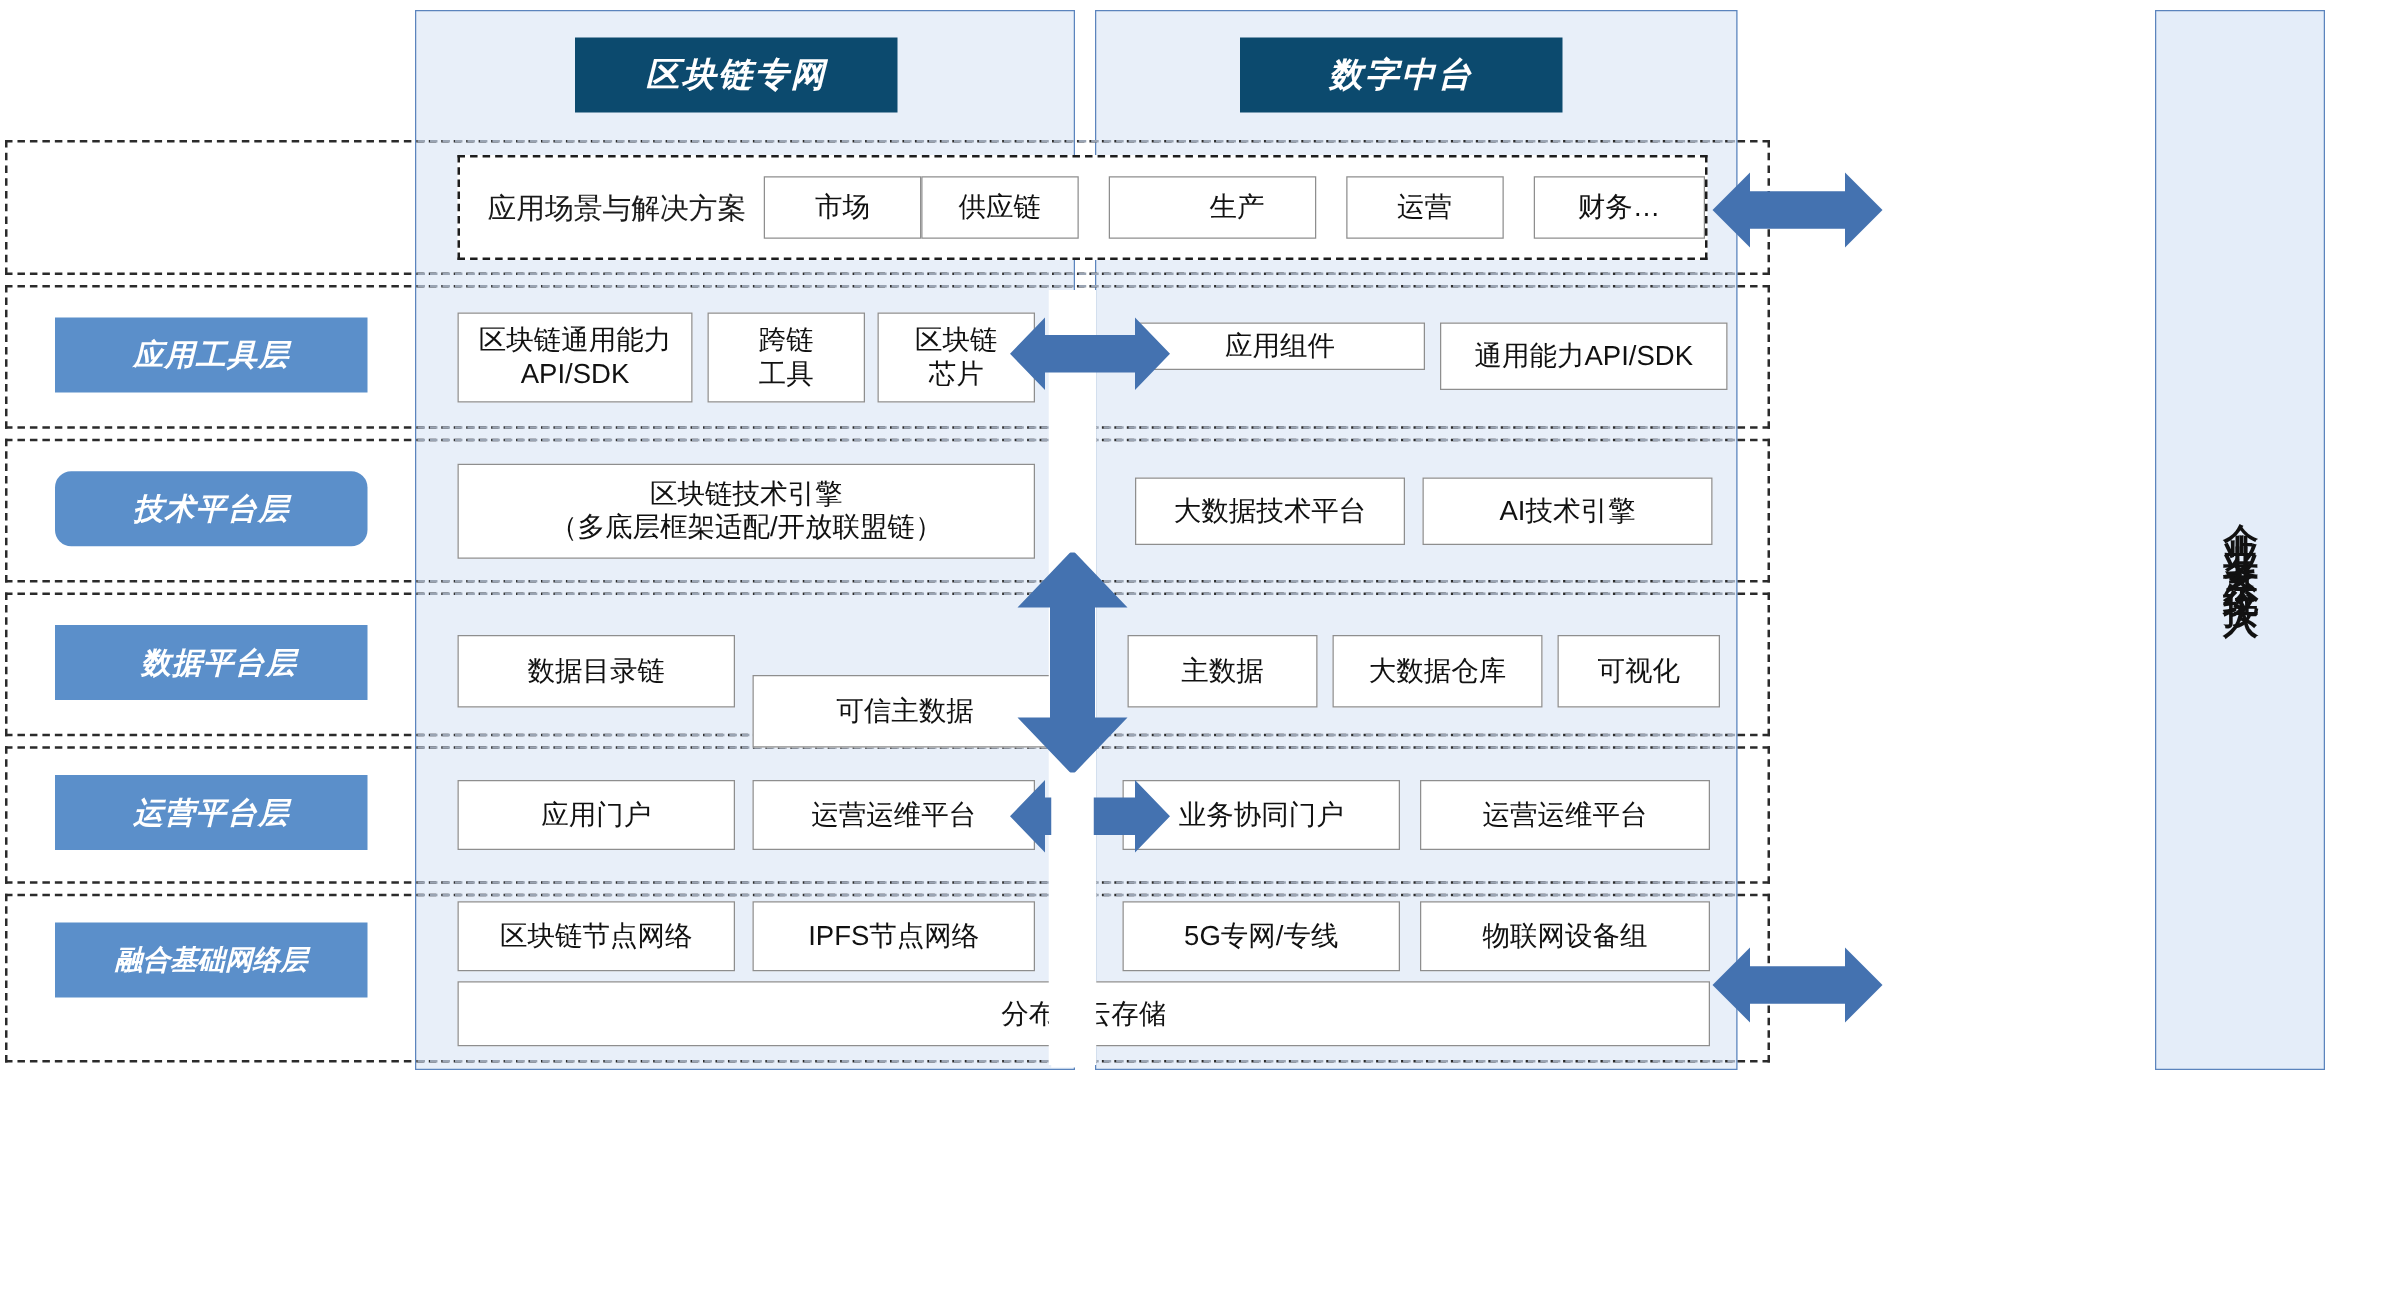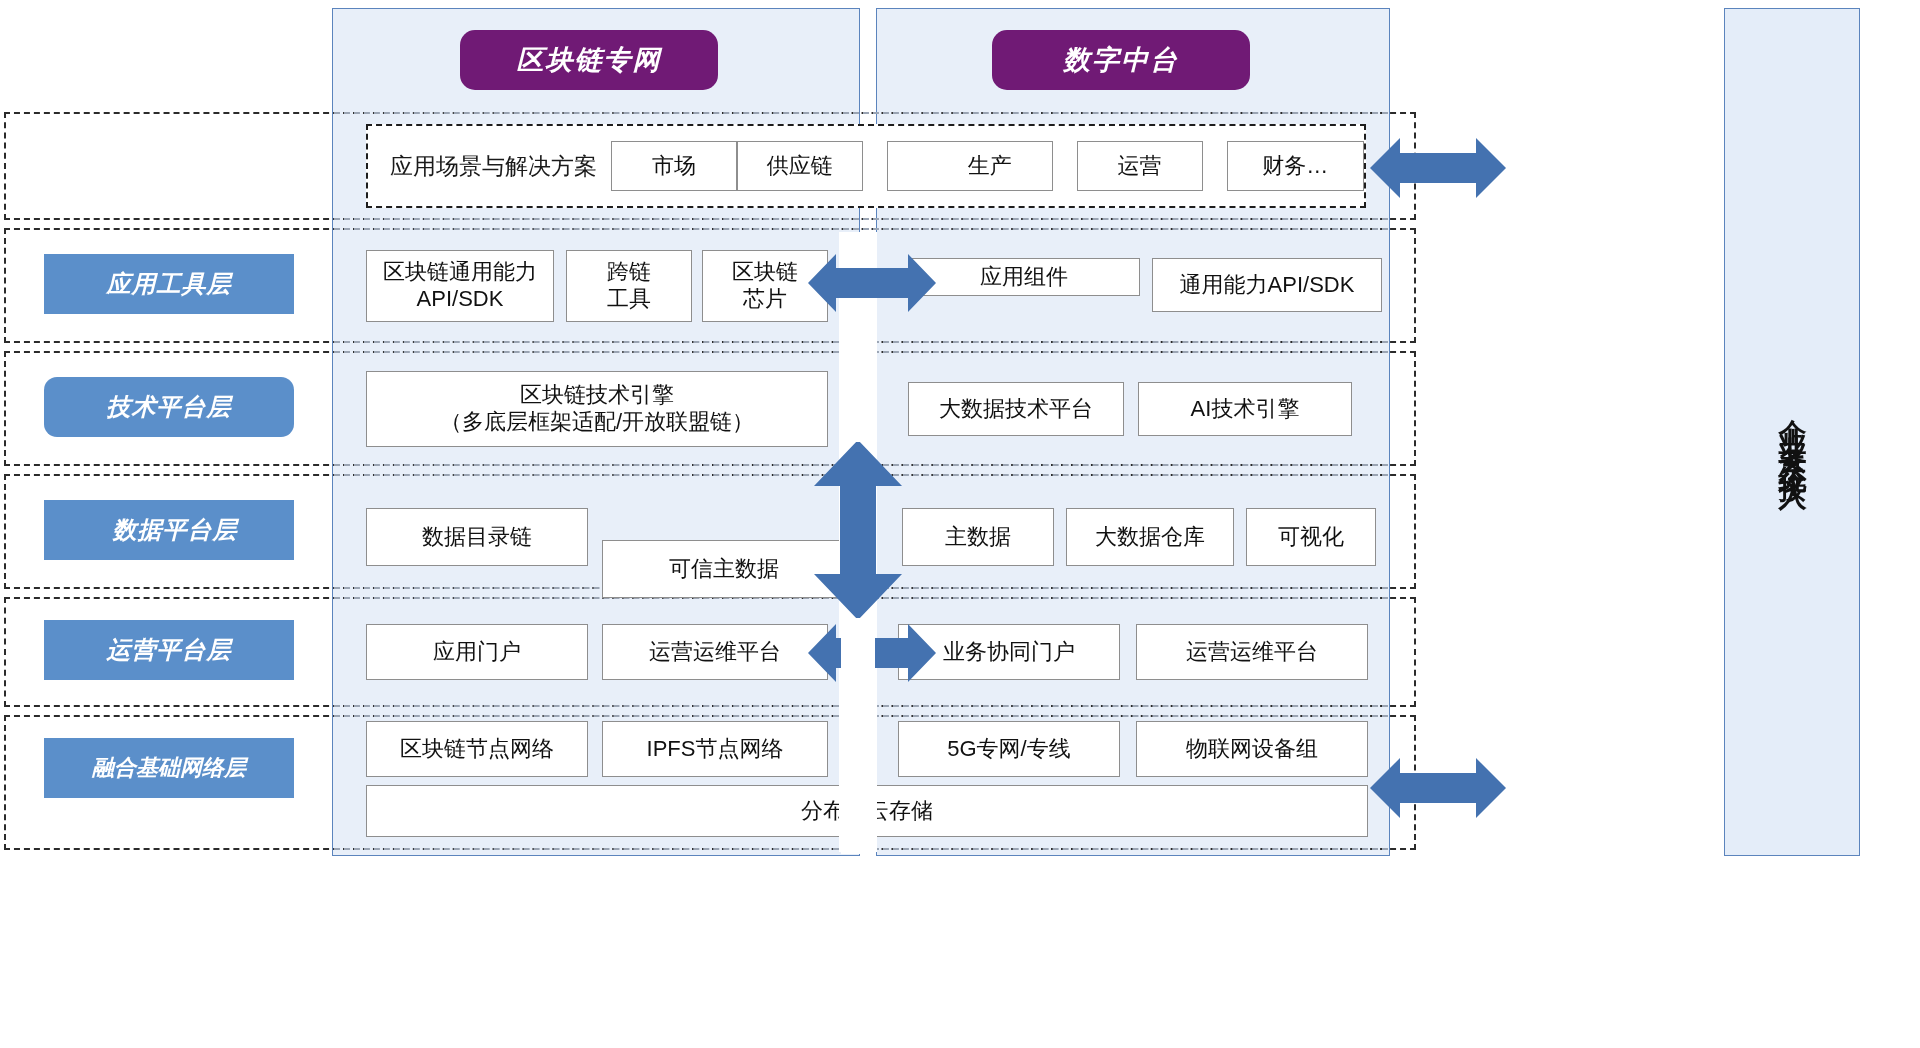--- a/index.html
+++ b/index.html
@@ -14,28 +14,27 @@
   .abs{position:absolute;box-sizing:border-box;}
 
   
   .colpanel{
     background:#e8eff9;
     border:1.5px solid #5b84bd;
   }
 
   
   .coltitle{
-    background:#701a75;
+    background:#0c4a6e;
     color:#ffffff;
     font-weight:bold;
     font-style:italic;
     font-size:27px;
     display:flex;align-items:center;justify-content:center;
     letter-spacing:2px;
-    border-radius:15px;
   }
 
   
   .layerchip{
     background:#5b8fca;
     color:#ffffff;
     font-weight:bold;
     font-style:italic;
     font-size:24px;
     display:flex;align-items:center;justify-content:center;
@@ -143,21 +142,21 @@
   <div class="abs box" style="left:566px;top:250px;width:126px;height:72px;">跨链
 工具</div>
   <div class="abs box" style="left:702px;top:250px;width:126px;height:72px;">区块链
 芯片</div>
   <div class="abs box" style="left:908px;top:258px;width:232px;height:38px;">应用组件</div>
   <div class="abs box" style="left:1152px;top:258px;width:230px;height:54px;">通用能力API/SDK</div>
 
   <div class="abs box" style="left:366px;top:371px;width:462px;height:76px;">区块链技术引擎
 （多底层框架适配/开放联盟链）</div>
   <div class="abs box" style="left:908px;top:382px;width:216px;height:54px;">大数据技术平台</div>
-  <div class="abs box" style="left:1138px;top:382px;width:214px;height:54px;">AI技术引擎</div>
+  <div class="abs box" style="left:1138px;top:382px;width:232px;height:54px;">AI技术引擎</div>
 
   <div class="abs box" style="left:366px;top:508px;width:222px;height:58px;">数据目录链</div>
   <div class="abs box" style="left:602px;top:540px;width:244px;height:58px;">可信主数据</div>
   <div class="abs box" style="left:902px;top:508px;width:152px;height:58px;">主数据</div>
   <div class="abs box" style="left:1066px;top:508px;width:168px;height:58px;">大数据仓库</div>
   <div class="abs box" style="left:1246px;top:508px;width:130px;height:58px;">可视化</div>
 
   <div class="abs box" style="left:366px;top:624px;width:222px;height:56px;">应用门户</div>
   <div class="abs box" style="left:602px;top:624px;width:226px;height:56px;">运营运维平台</div>
   <div class="abs box" style="left:898px;top:624px;width:222px;height:56px;">业务协同门户</div>

